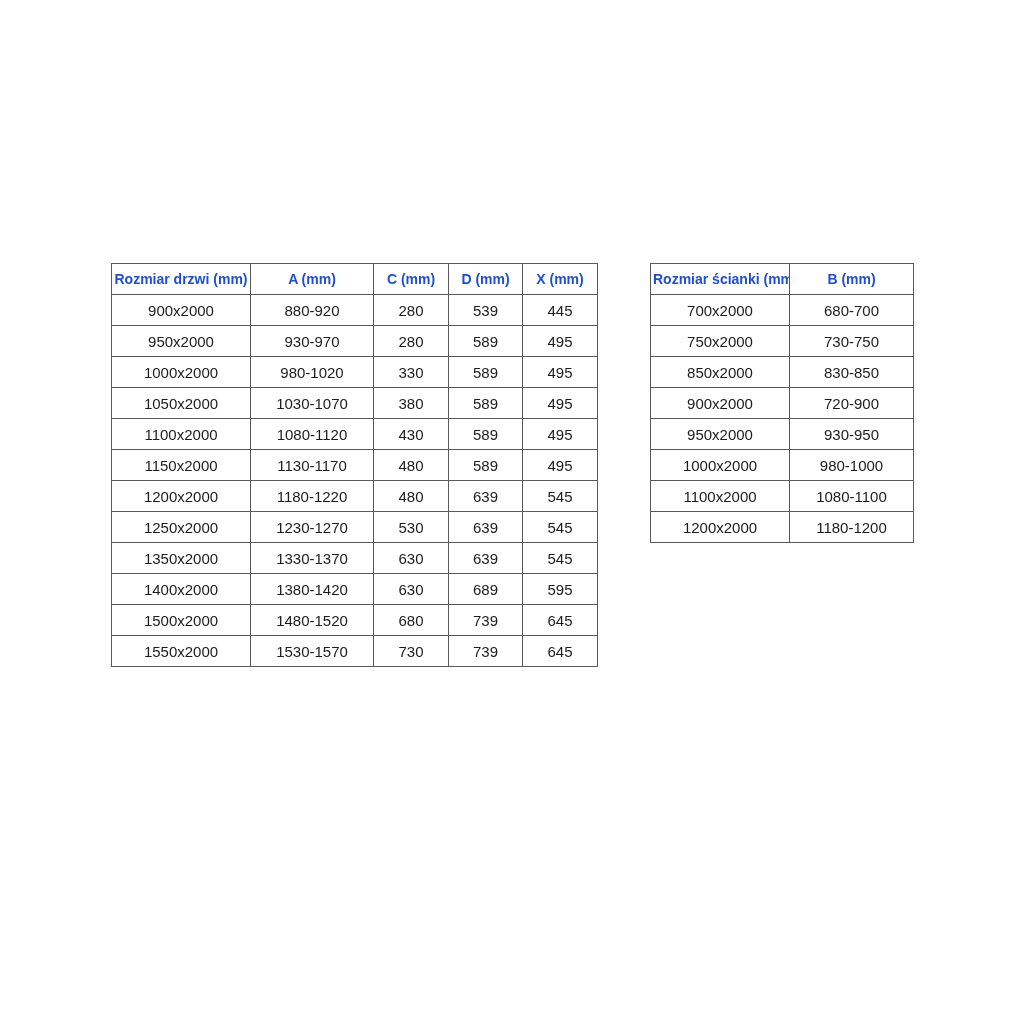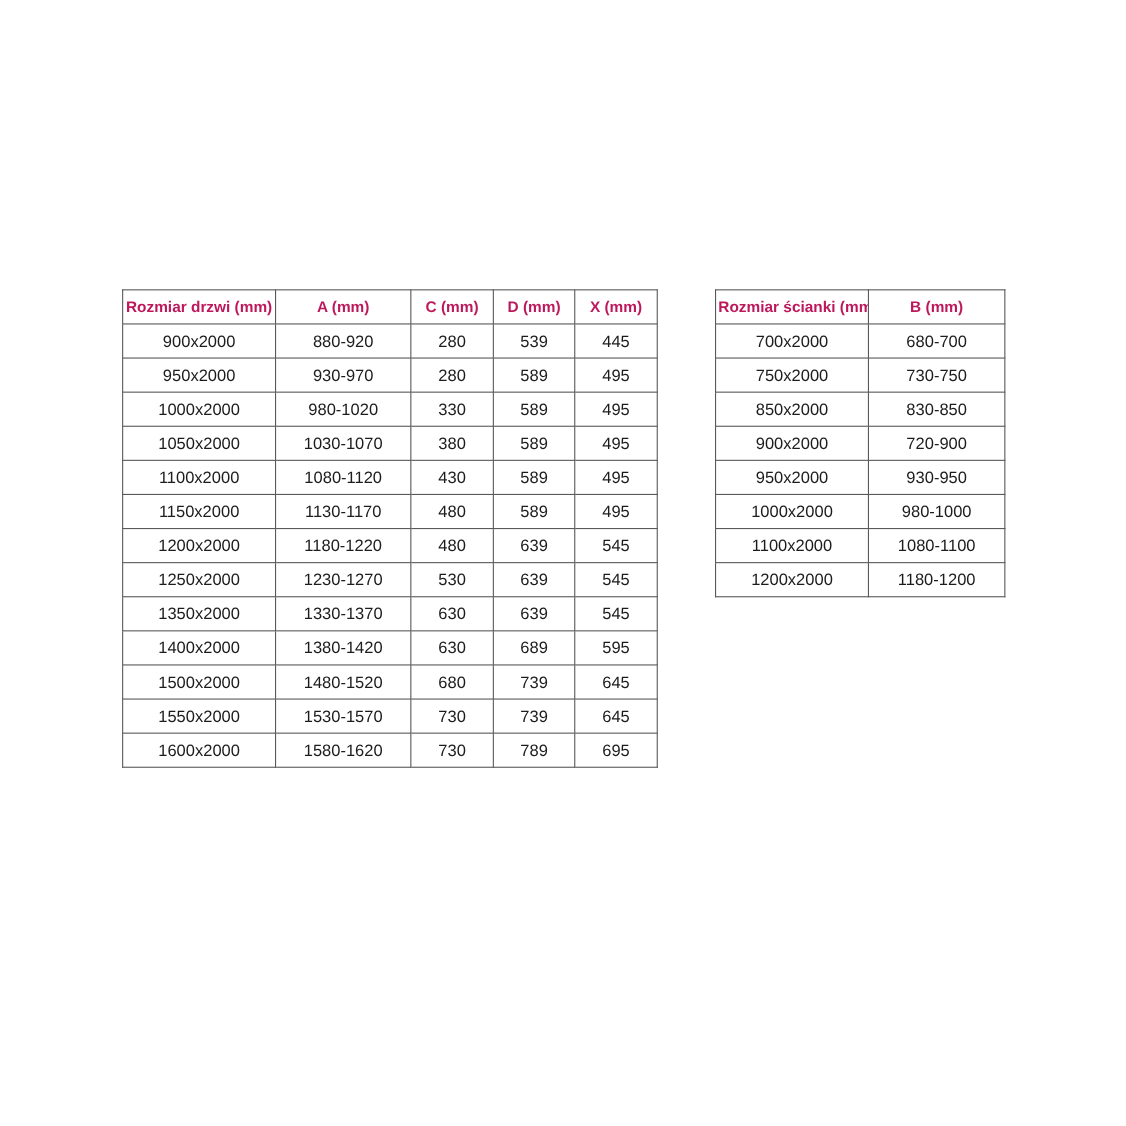--- a/index.html
+++ b/index.html
@@ -26,21 +26,21 @@
     text-align: center;
     vertical-align: middle;
     height: 30px;
     padding: 0 2px;
     overflow: hidden;
     white-space: nowrap;
   }
   .spec-table th {
     font-size: 14px;
     font-weight: bold;
-    color: #be185d;
+    color: #1d4ed8;
     text-align: center;
   }
   .spec-table td {
     font-size: 15px;
     font-weight: normal;
     color: #1c1c1c;
   }
   
   #door-table {
     left: 111px;
@@ -161,27 +161,20 @@
           <td>739</td>
           <td>645</td>
         </tr>
         <tr>
           <td>1550x2000</td>
           <td>1530-1570</td>
           <td>730</td>
           <td>739</td>
           <td>645</td>
         </tr>
-        <tr>
-          <td>1600x2000</td>
-          <td>1580-1620</td>
-          <td>730</td>
-          <td>789</td>
-          <td>695</td>
-        </tr>
       </tbody>
   </table>
 
   <table id="wall-table" class="spec-table">
     <colgroup>
       <col class="c0">
         <col class="c1">
     </colgroup>
     <thead>
       <tr>

